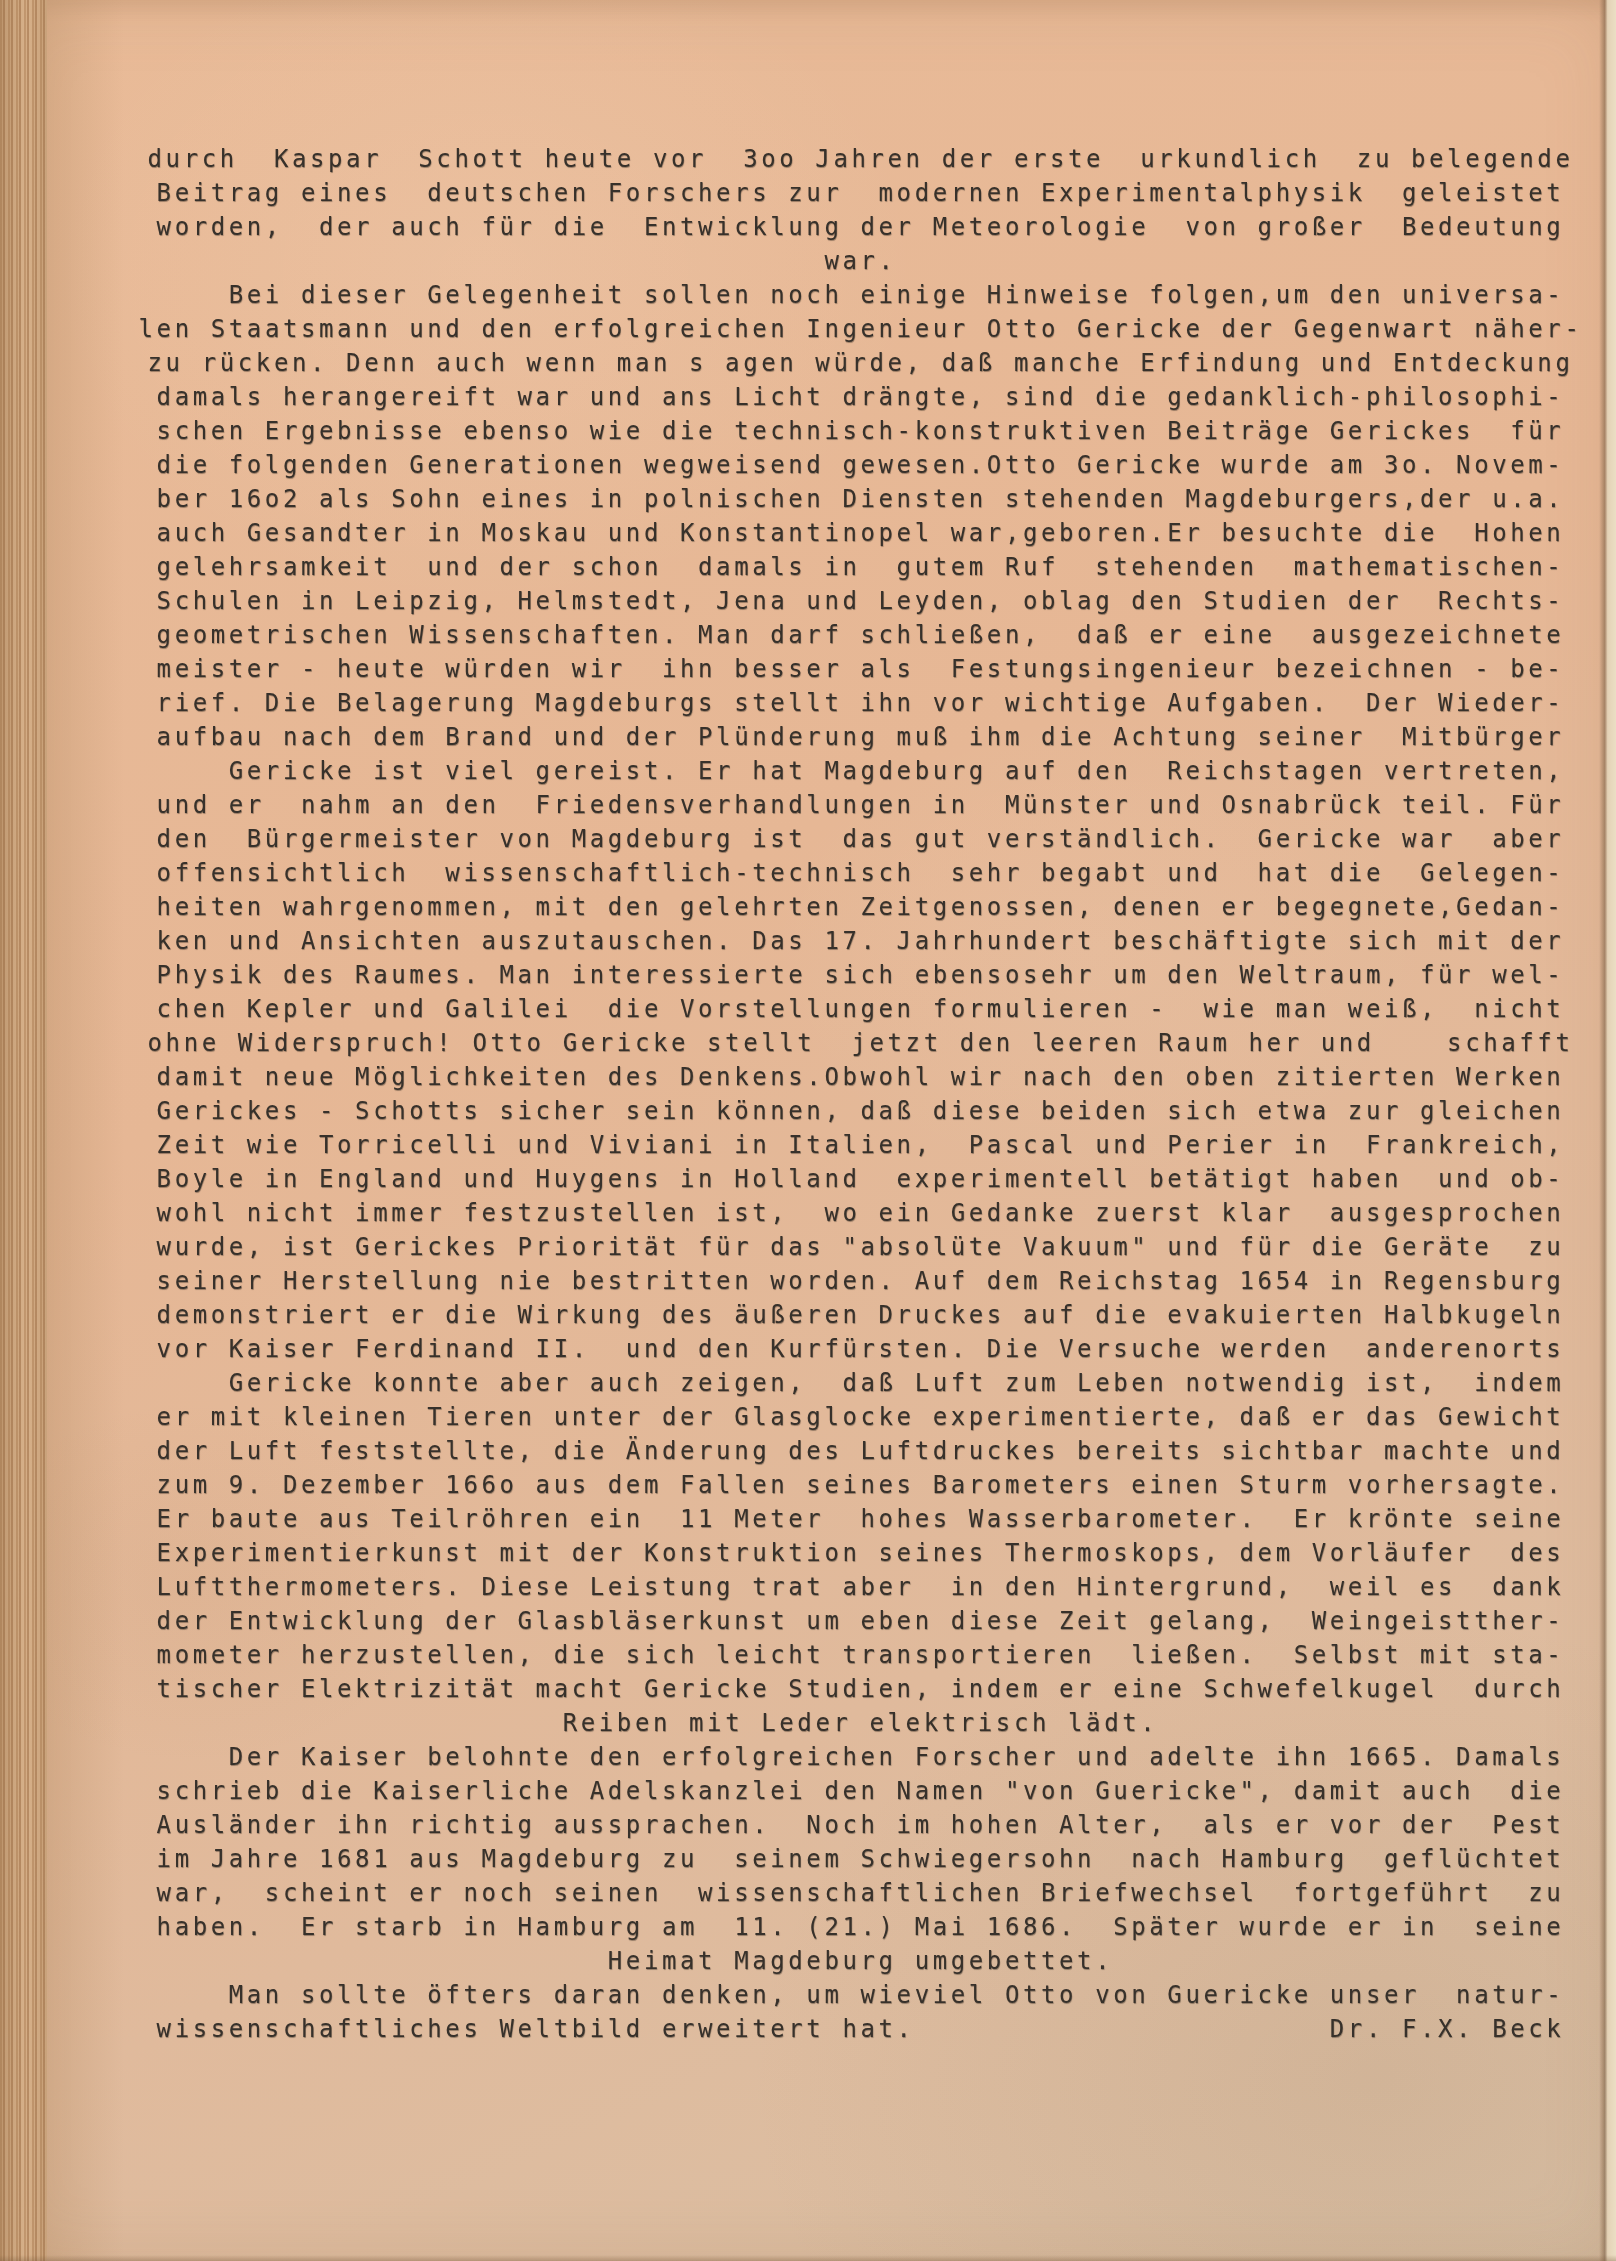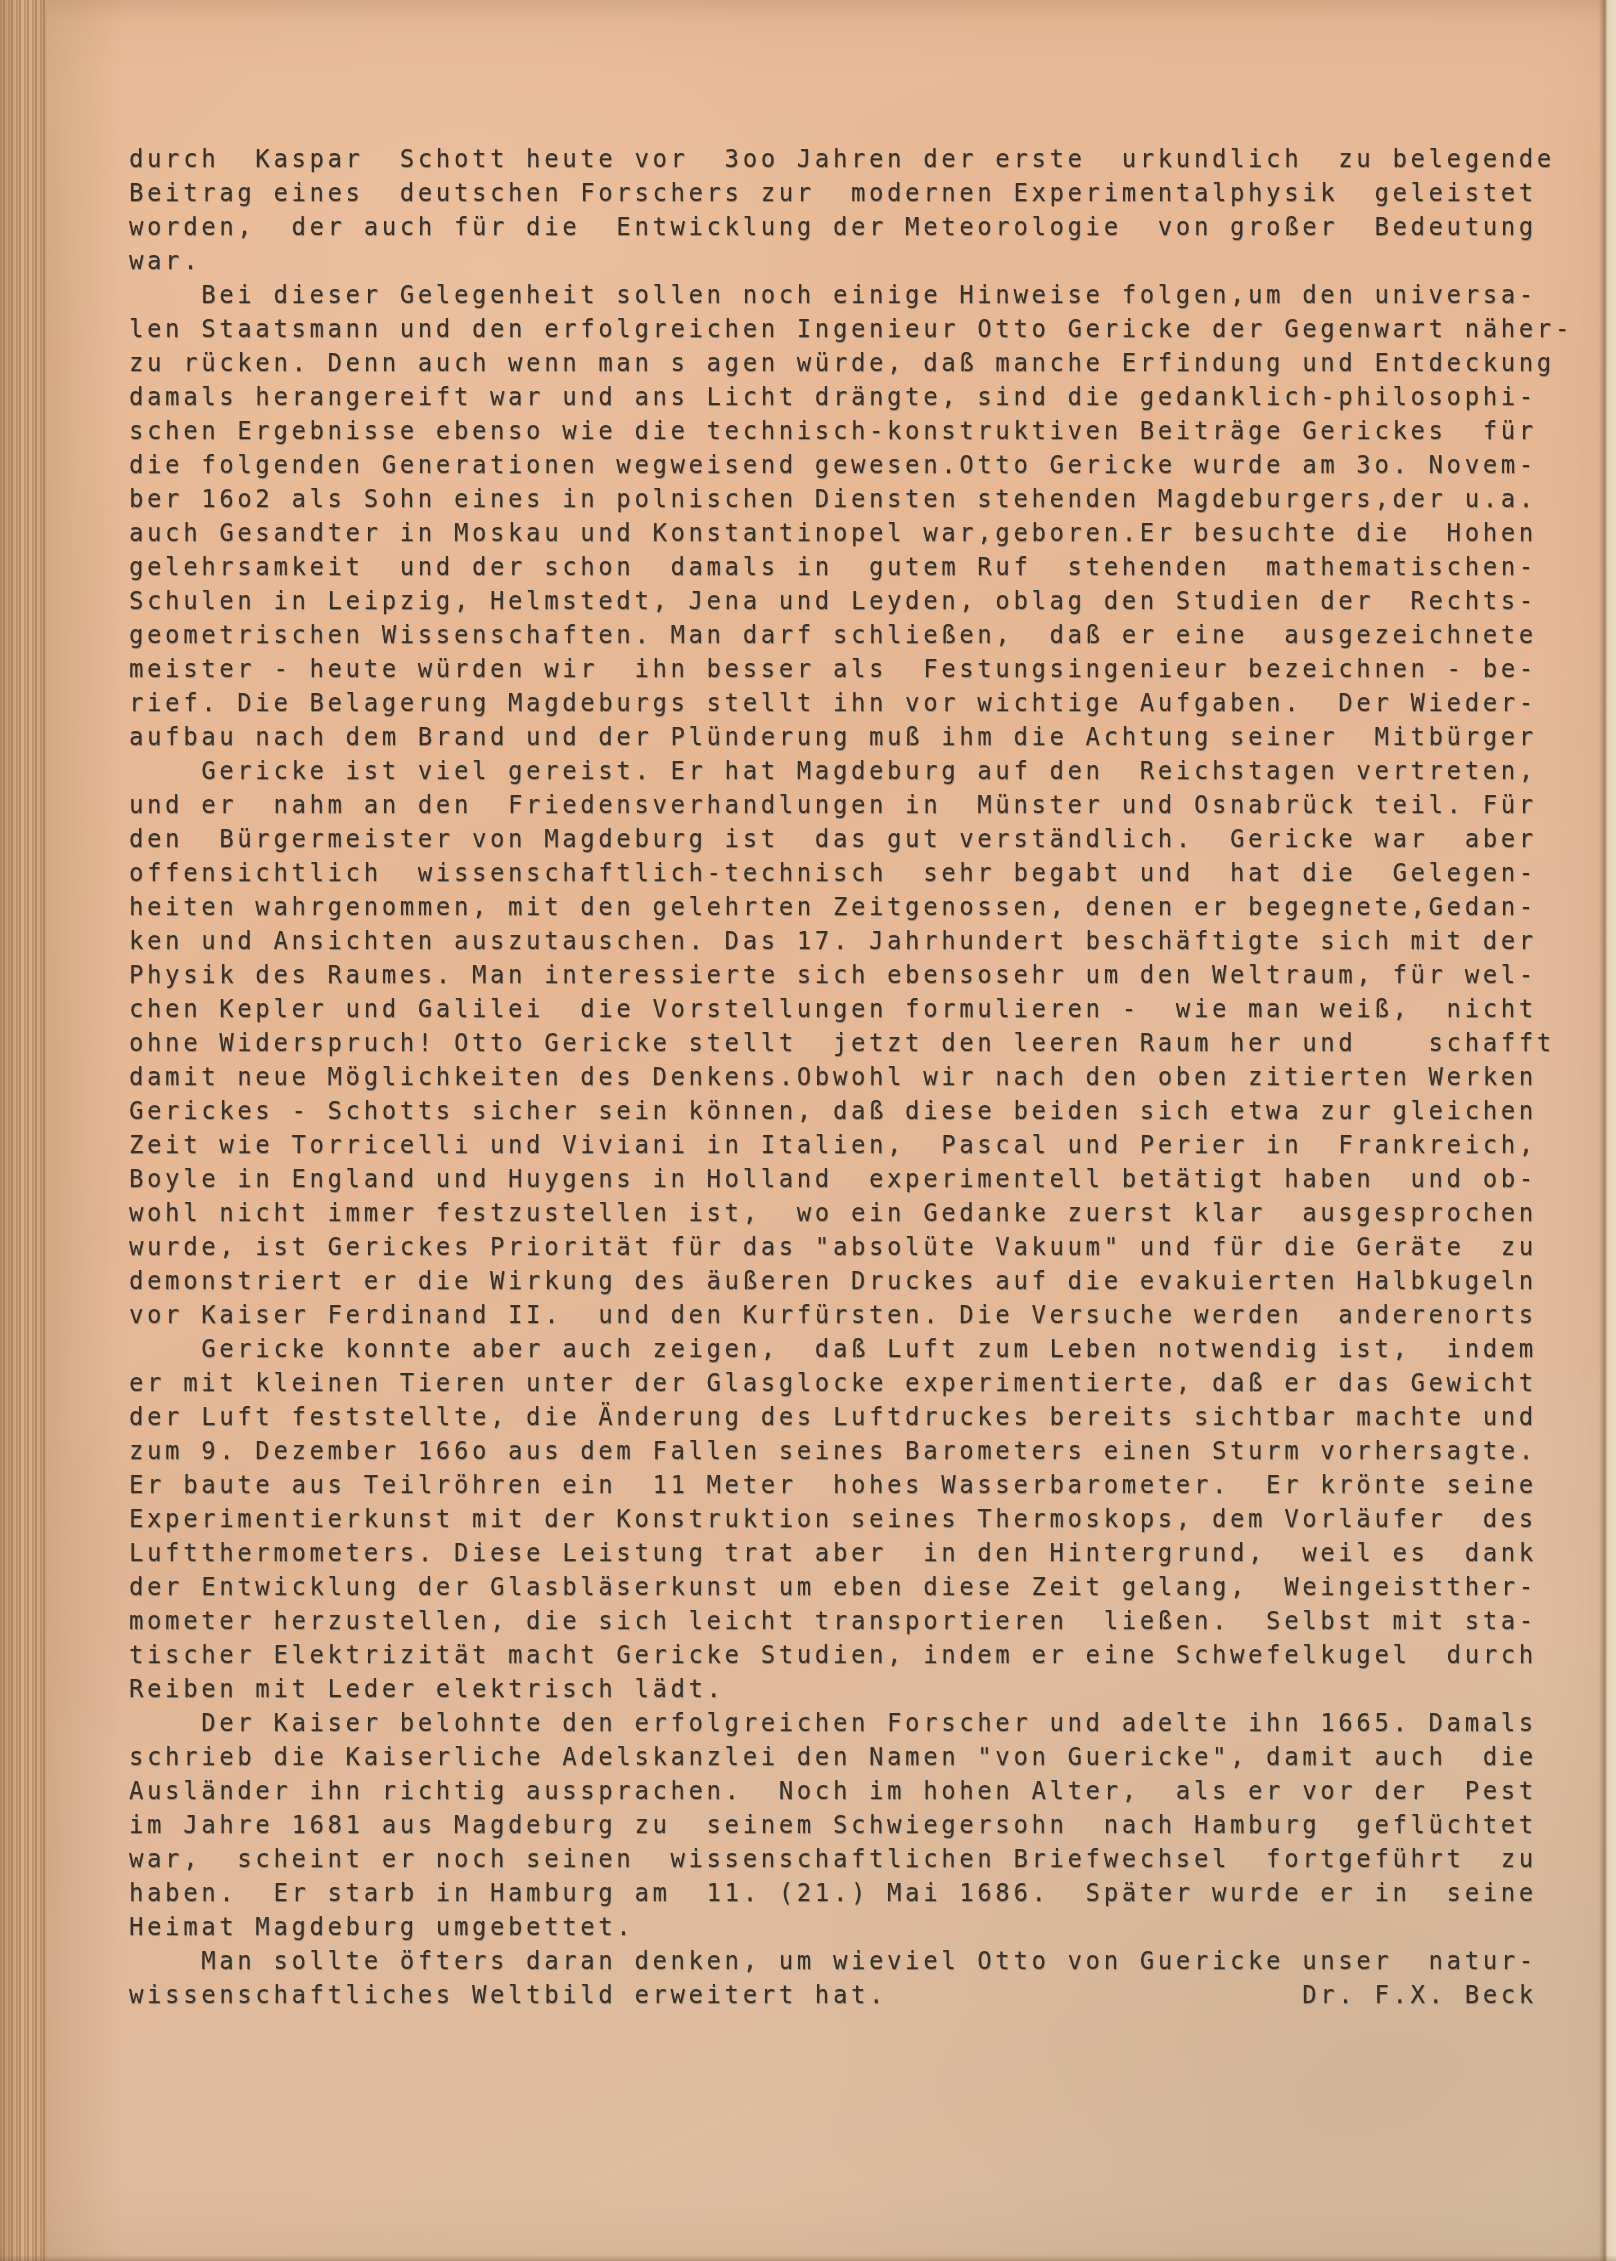--- a/index.html
+++ b/index.html
@@ -7,20 +7,21 @@
     padding: 0;
     background: #8a7a66;
   }
   .scan {
     position: relative;
     width: 1617px;
     height: 2261px;
     overflow: hidden;
     background: linear-gradient(155deg, #e9bb98 0%, #e6b795 40%, #e0ba9c 70%, #d9c0a5 100%);
     box-shadow: inset 0 0 73px rgba(140, 95, 55, 0.18), inset 0 8px 14.6px rgba(120, 80, 50, 0.12);
+    text-align: center;
   }
   
   .scan::before {
     content: "";
     position: absolute;
     inset: 0;
     pointer-events: none;
     background:
       radial-gradient(ellipse 728px 566px at 30% 12%, rgba(255,236,216,0.12), transparent 60%),
       radial-gradient(ellipse 970px 728px at 85% 92%, rgba(120,90,60,0.10), transparent 65%),
@@ -117,20 +118,21 @@
       <div class="line">ken und Ansichten auszutauschen. Das 17. Jahrhundert beschäftigte sich mit der</div>
       <div class="line">Physik des Raumes. Man interessierte sich ebensosehr um den Weltraum, für wel-</div>
       <div class="line">chen Kepler und Galilei  die Vorstellungen formulieren -  wie man weiß,  nicht</div>
       <div class="line">ohne Widerspruch! Otto Gericke stellt  jetzt den leeren Raum her und    schafft</div>
       <div class="line">damit neue Möglichkeiten des Denkens.Obwohl wir nach den oben zitierten Werken</div>
       <div class="line">Gerickes - Schotts sicher sein können, daß diese beiden sich etwa zur gleichen</div>
       <div class="line">Zeit wie Torricelli und Viviani in Italien,  Pascal und Perier in  Frankreich,</div>
       <div class="line">Boyle in England und Huygens in Holland  experimentell betätigt haben  und ob-</div>
       <div class="line">wohl nicht immer festzustellen ist,  wo ein Gedanke zuerst klar  ausgesprochen</div>
       <div class="line">wurde, ist Gerickes Priorität für das "absolüte Vakuum" und für die Geräte  zu</div>
+      <div class="line">seiner Herstellung nie bestritten worden. Auf dem Reichstag 1654 in Regensburg</div>
       <div class="line">demonstriert er die Wirkung des äußeren Druckes auf die evakuierten Halbkugeln</div>
       <div class="line">vor Kaiser Ferdinand II.  und den Kurfürsten. Die Versuche werden  anderenorts</div>
       <div class="line">    Gericke konnte aber auch zeigen,  daß Luft zum Leben notwendig ist,  indem</div>
       <div class="line">er mit kleinen Tieren unter der Glasglocke experimentierte, daß er das Gewicht</div>
       <div class="line">der Luft feststellte, die Änderung des Luftdruckes bereits sichtbar machte und</div>
       <div class="line">zum 9. Dezember 166o aus dem Fallen seines Barometers einen Sturm vorhersagte.</div>
       <div class="line">Er baute aus Teilröhren ein  11 Meter  hohes Wasserbarometer.  Er krönte seine</div>
       <div class="line">Experimentierkunst mit der Konstruktion seines Thermoskops, dem Vorläufer  des</div>
       <div class="line">Luftthermometers. Diese Leistung trat aber  in den Hintergrund,  weil es  dank</div>
       <div class="line">der Entwicklung der Glasbläserkunst um eben diese Zeit gelang,  Weingeistther-</div>

